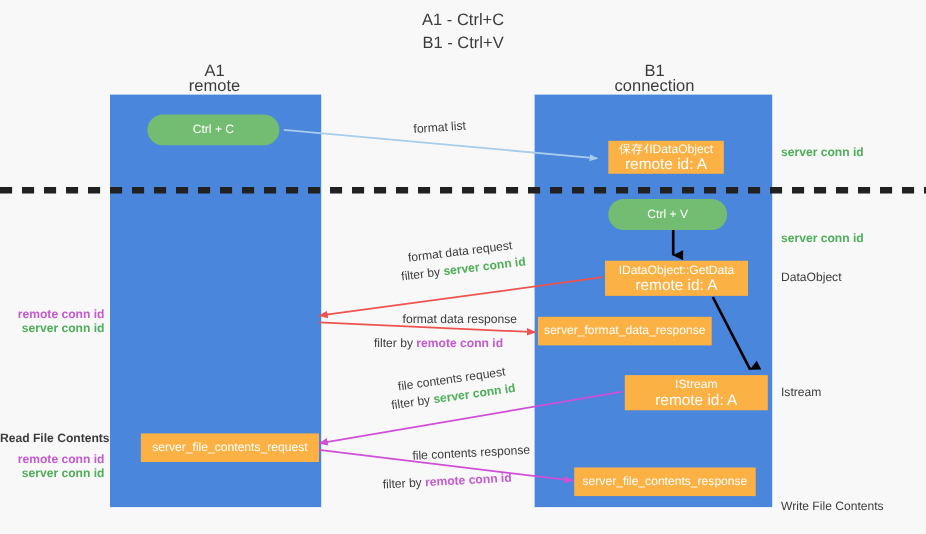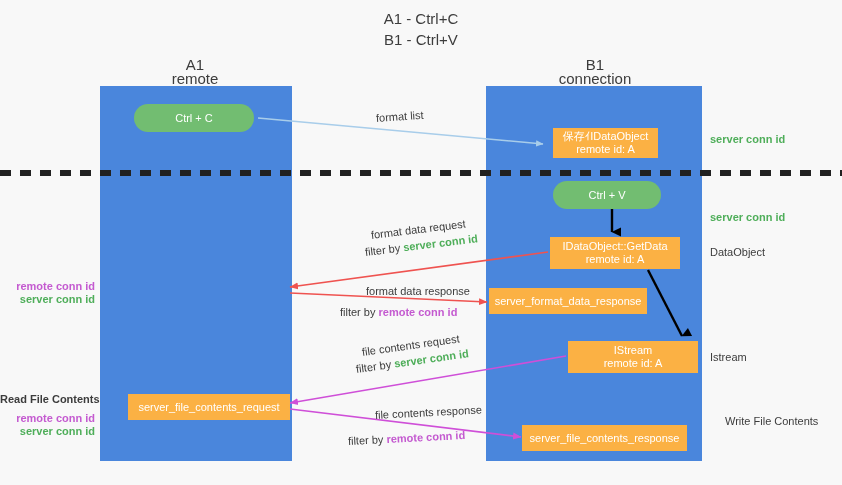--- a/index.html
+++ b/index.html
@@ -29,21 +29,21 @@
 
   
   .box{
     position:absolute;display:flex;flex-direction:column;
     align-items:center;justify-content:center;
     color:#ffffff;font-size:11px;line-height:13px;text-align:center;
     box-sizing:border-box;padding:2px 4px;
   }
   .box.green{background:#72bd71;border-radius:14px;}
   .box.orange{background:#fbb144;}
-  .box .l2{font-size:11px;}
+  .box .l2{font-size:14px;}
 
   
   .side{position:absolute;font-size:11px;line-height:14px;white-space:nowrap;}
   .side.green-t{color:#4fae5a;font-weight:bold;}
   .side.purple-t{color:#c45ad0;font-weight:bold;}
   .side.dark-t{color:#3c3c3c;}
   .side.right{text-align:left;}
   .side.leftal{text-align:right;}
 
   
@@ -141,21 +141,21 @@
   </div>
 
   <div class="box orange" style="left:522px;top:425px;width:165px;height:26px;text-align:center;">
     <div>server_file_contents_response</div>
   </div>
 
   <div class="side right green-t" style="left:710px;top:132px;">server conn id</div>
   <div class="side right green-t" style="left:710px;top:210px;">server conn id</div>
   <div class="side right dark-t" style="left:710px;top:245px;">DataObject</div>
   <div class="side right dark-t" style="left:710px;top:350px;">Istream</div>
-  <div class="side right dark-t" style="left:710px;top:414px;margin-left:15px;">Write File Contents</div>
+  <div class="side right dark-t" style="left:710px;top:454px;">Write File Contents</div>
 
   <div class="side leftal purple-t" style="left:0px;top:279px;width:95px;">remote conn id</div>
   <div class="side leftal green-t" style="left:0px;top:292px;width:95px;">server conn id</div>
 
   <div class="side leftal dark-t" style="left:0px;top:392px;width:95px;font-weight:bold;">Read File Contents</div>
   <div class="side leftal purple-t" style="left:0px;top:411px;width:95px;">remote conn id</div>
   <div class="side leftal green-t" style="left:0px;top:424px;width:95px;">server conn id</div>
 
   <div class="cap" style="left:376px;top:111px;transform:rotate(-4deg);transform-origin:left center;">format list</div>
 

